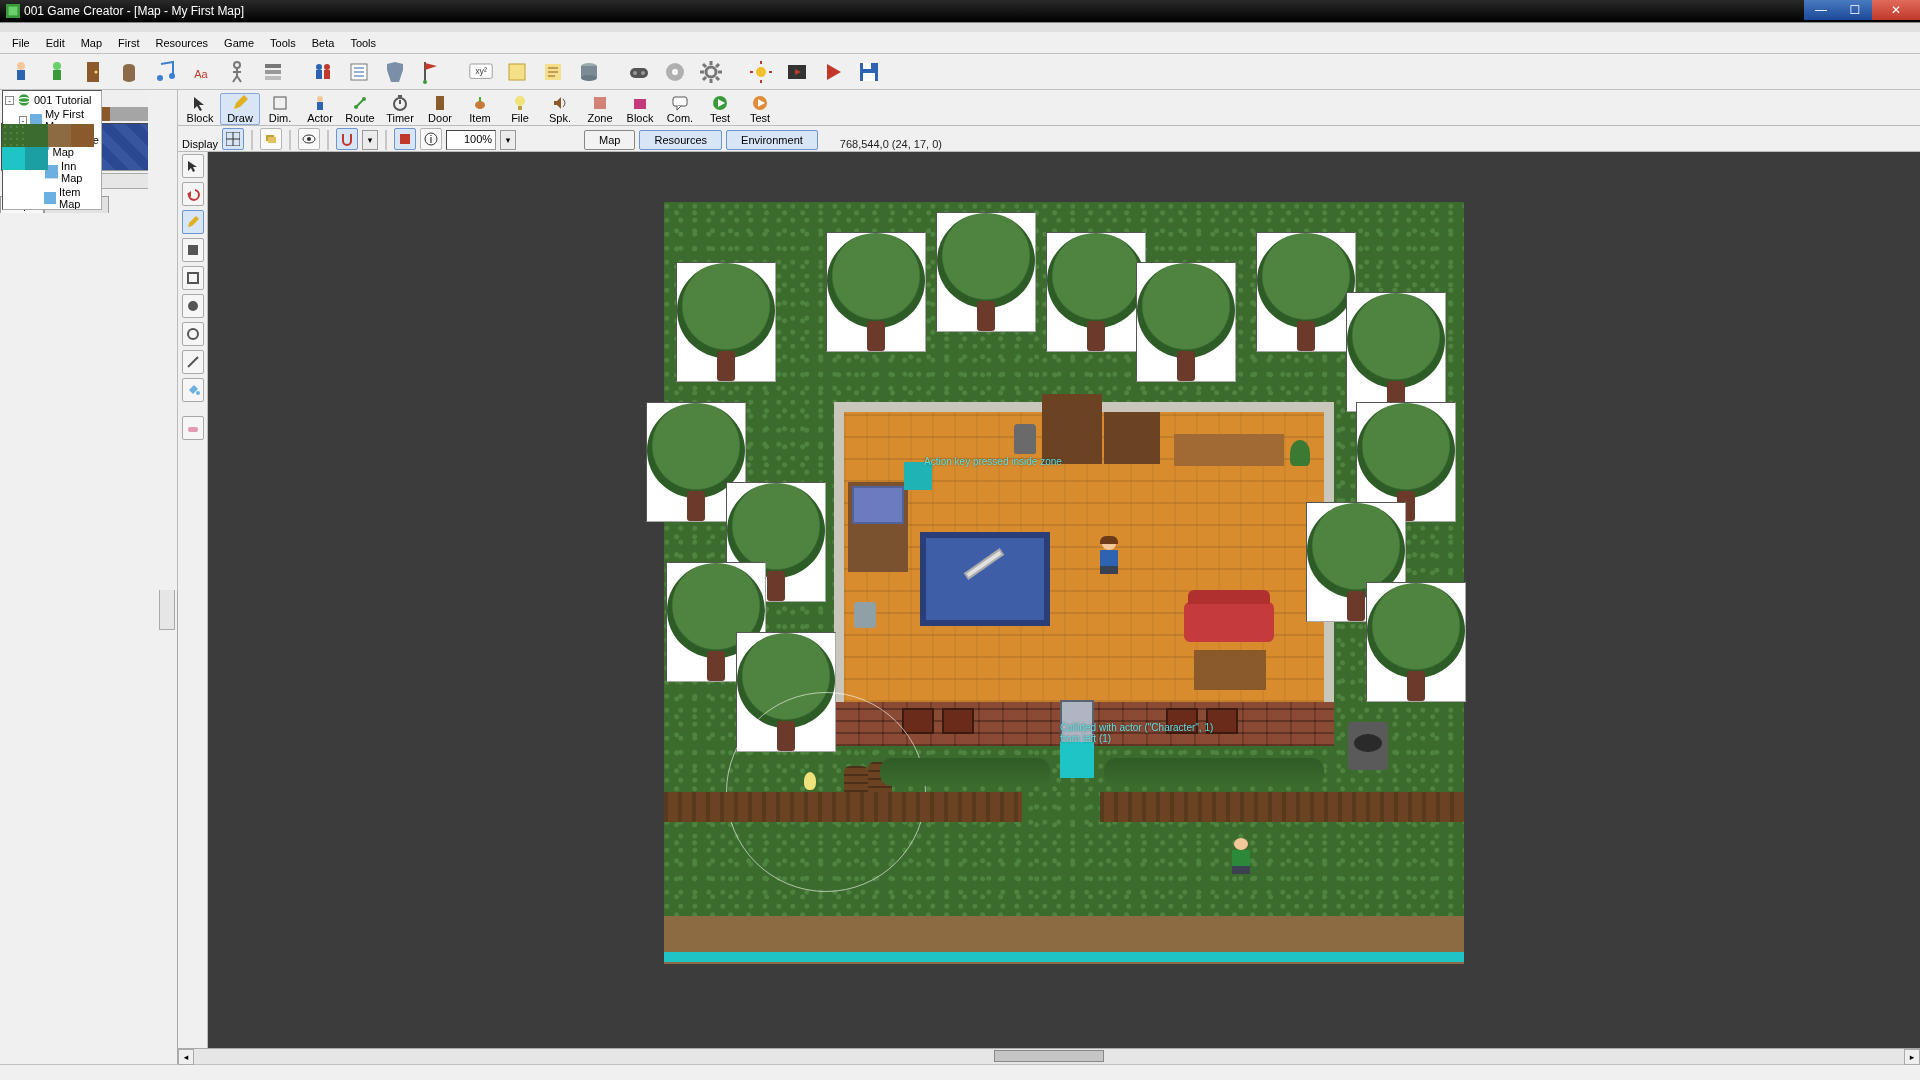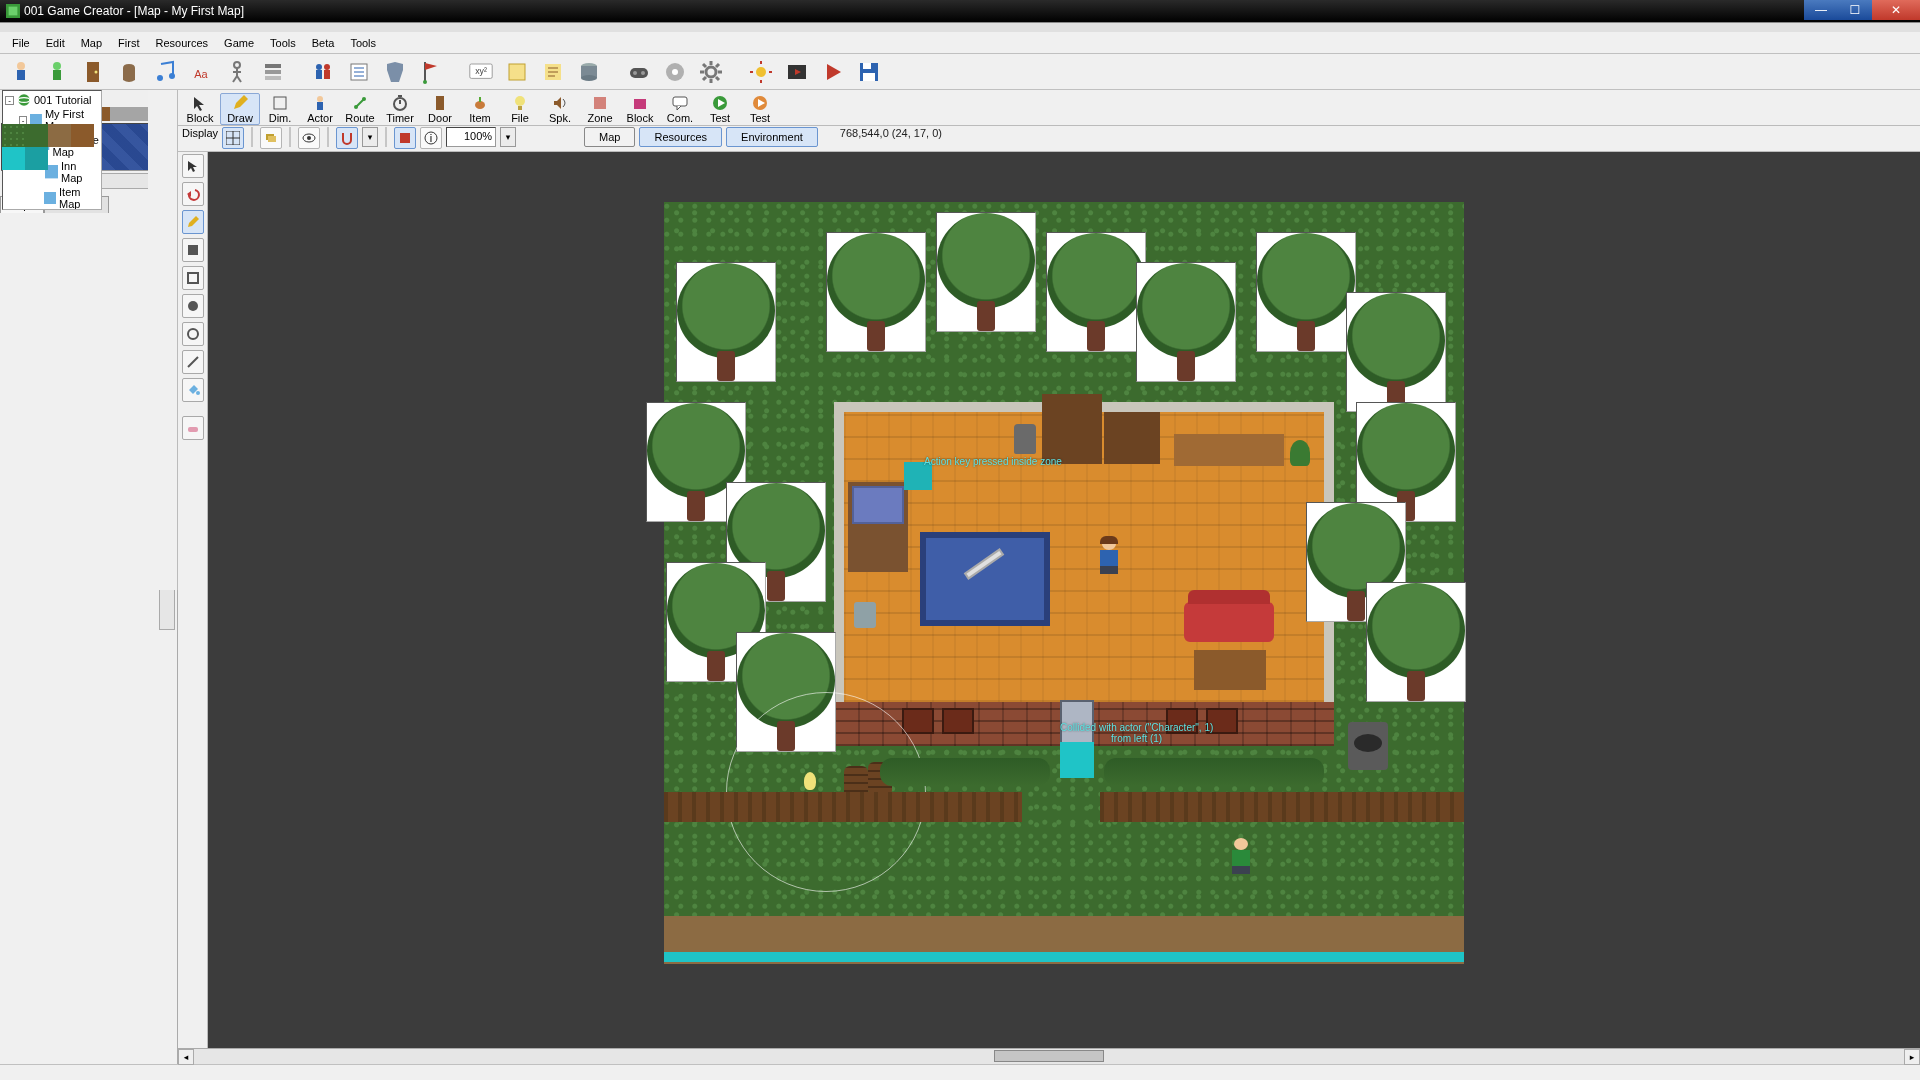--- a/index.html
+++ b/index.html
@@ -57,38 +57,38 @@
 
 .center { flex:1; display:flex; flex-direction:column; background:#f0f0f0; }
 
 
 .tool-strip { height: 36px; display:flex; align-items:flex-end; padding:2px 2px 0 2px; gap:0; background:#f0f0f0; border-bottom:1px solid #bbb;}
 .tsbtn { width:40px; display:flex; flex-direction:column; align-items:center; justify-content:center; padding:1px 0 0 0; border:1px solid transparent; border-radius:2px; font-size:10px; gap:1px;}
 .tsbtn.active { border:1px solid #8aa8d6; background:#d7e5f7; }
 .tsbtn svg { width:16px; height:16px; }
 
 
-.display-bar { height:26px; display:flex; align-items:flex-start; gap:4px; background:#f0f0f0; padding:1px 4px; border-bottom:1px solid #bbb;}
+.display-bar { height:26px; display:flex; align-items:flex-end; gap:4px; background:#f0f0f0; padding:1px 4px; border-bottom:1px solid #bbb;}
 .display-bar .sep { width:2px; height:20px; background:#c6c6c6; margin:0 3px;}
 .dbtn { width:22px; height:22px; border:1px solid #b5b5b5; background:#fafafa; display:flex; align-items:center; justify-content:center; border-radius:2px;}
 .dbtn.pressed{ background:#d7e5f7; border-color:#6a95d0;}
 .dbtn svg{width:14px;height:14px;}
 .zoom-box { width:50px; height:20px; border:1px inset #999; background:#fff; text-align:right; padding:2px 3px; font-size:11px;}
 .dd-arrow { width:16px;height:20px; border:1px solid #999; background:#ececec; display:flex; align-items:center; justify-content:center; font-size:9px;}
 .tab-btn { padding:3px 14px; border:1px solid #888; background:#f2f2f2; font-size:11px; border-radius:2px;}
 .tab-btn.pressed { background:#d7e5f7; border-color:#6a95d0;}
 .coord { padding-left:18px; font-size:11px; color:#222; }
 
 
 .vtoolcol { width:30px; background:#f0f0f0; border-right:1px solid #bbb; display:flex; flex-direction:column; align-items:center; padding-top:2px; gap:4px;}
 .vtb { width:22px; height:24px; border:1px solid #a9a9a9; background:#f6f6f6; display:flex; align-items:center; justify-content:center; border-radius:2px;}
 .vtb.active{ background:#d7e5f7; border-color:#6a95d0;}
 .vtb svg{width:14px;height:14px;}
 
-.canvas-wrap { flex:1; display:flex;text-align:center; }
+.canvas-wrap { flex:1; display:flex; }
 .canvas { flex:1; background:#3c3c3c; position:relative; overflow:hidden;}
 .map { position:absolute; left:50%; top:48%; transform:translate(-50%,-50%); width:800px; height:760px; }
 .grass { position:absolute; inset:0; background:#3c6b2e;
   background-image: radial-gradient(circle at 20% 30%, #4e8440 0 2px, transparent 3px), radial-gradient(circle at 70% 60%, #4e8440 0 2px, transparent 3px);
   background-size:14px 14px, 18px 18px;}
 .dirt-border { position:absolute; bottom:-2px; left:0; right:0; height:48px; background:#8c6b43;}
 .water-strip { position:absolute; bottom:0; left:0; right:0; height:10px; background:#1fc4c7;}
 .house-floor { position:absolute; left:170px; top:200px; width:500px; height:310px; background:#d98c2e;
   background-image:repeating-linear-gradient(0deg,rgba(0,0,0,.1) 0 2px, transparent 2px 22px), repeating-linear-gradient(90deg,rgba(0,0,0,.05) 0 2px, transparent 2px 22px);
   border:10px solid #c9c6bb;}

